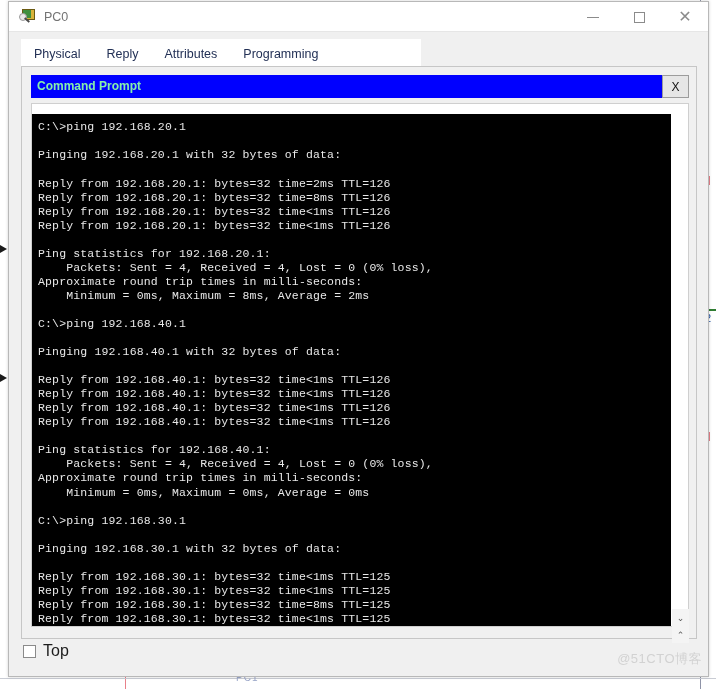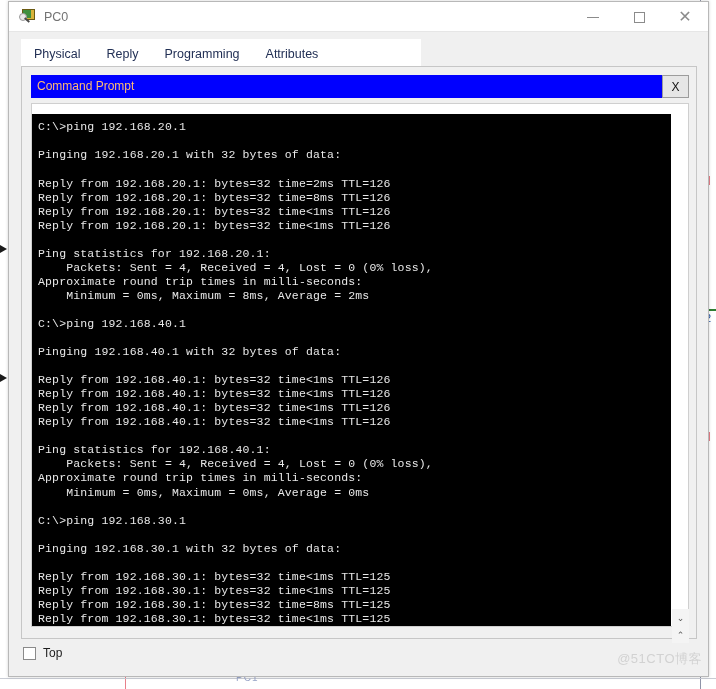--- a/index.html
+++ b/index.html
@@ -174,24 +174,25 @@
     background: #f0f0f0;
   }
   #cmd-titlebar {
     height: 23px;
     background: #0000ff;
     display: flex;
     align-items: center;
     position: relative;
   }
   #cmd-title {
-    color: #fdba74;
+    color: #86efac;
     font-size: 12px;
     margin-left: 6px;
     line-height: 23px;
+    font-weight: bold;
   }
   #cmd-close {
     position: absolute;
     right: 0; top: 0;
     width: 27px; height: 23px;
     background: #e6e6e6;
     border: 1px solid #9c9c9c;
     display: flex; align-items: center; justify-content: center;
     font-size: 12px;
     color: #111;
@@ -256,21 +257,21 @@
     display: flex;
     align-items: center;
   }
   #top-checkbox {
     width: 13px; height: 13px;
     border: 1px solid #8a8a8a;
     background: #ffffff;
     margin-right: 7px;
   }
   #top-label {
-    font-size: 12px;
+    font-size: 16px;
     color: #1d1d1d;
   }
 
   
   #watermark {
     position: absolute;
     right: 6px; bottom: 8px;
     font-size: 13px;
     color: #d2d2d2;
     font-family: "Liberation Sans", sans-serif;
@@ -317,24 +318,24 @@
   </div>
 
   <div id="tabstrip">
     <div class="tab">
       <span>Physical</span>
     </div>
     <div class="tab">
       <span>Reply</span>
     </div>
     <div class="tab">
+      <span>Attributes</span>
+    </div>
+    <div class="tab">
       <span>Programming</span>
-    </div>
-    <div class="tab">
-      <span>Attributes</span>
     </div>
   </div>
 
   <div id="panel">
 
     <div id="cmd">
 
       <div id="cmd-titlebar">
         <div id="cmd-title">Command Prompt</div>
         <div id="cmd-close">X</div>

